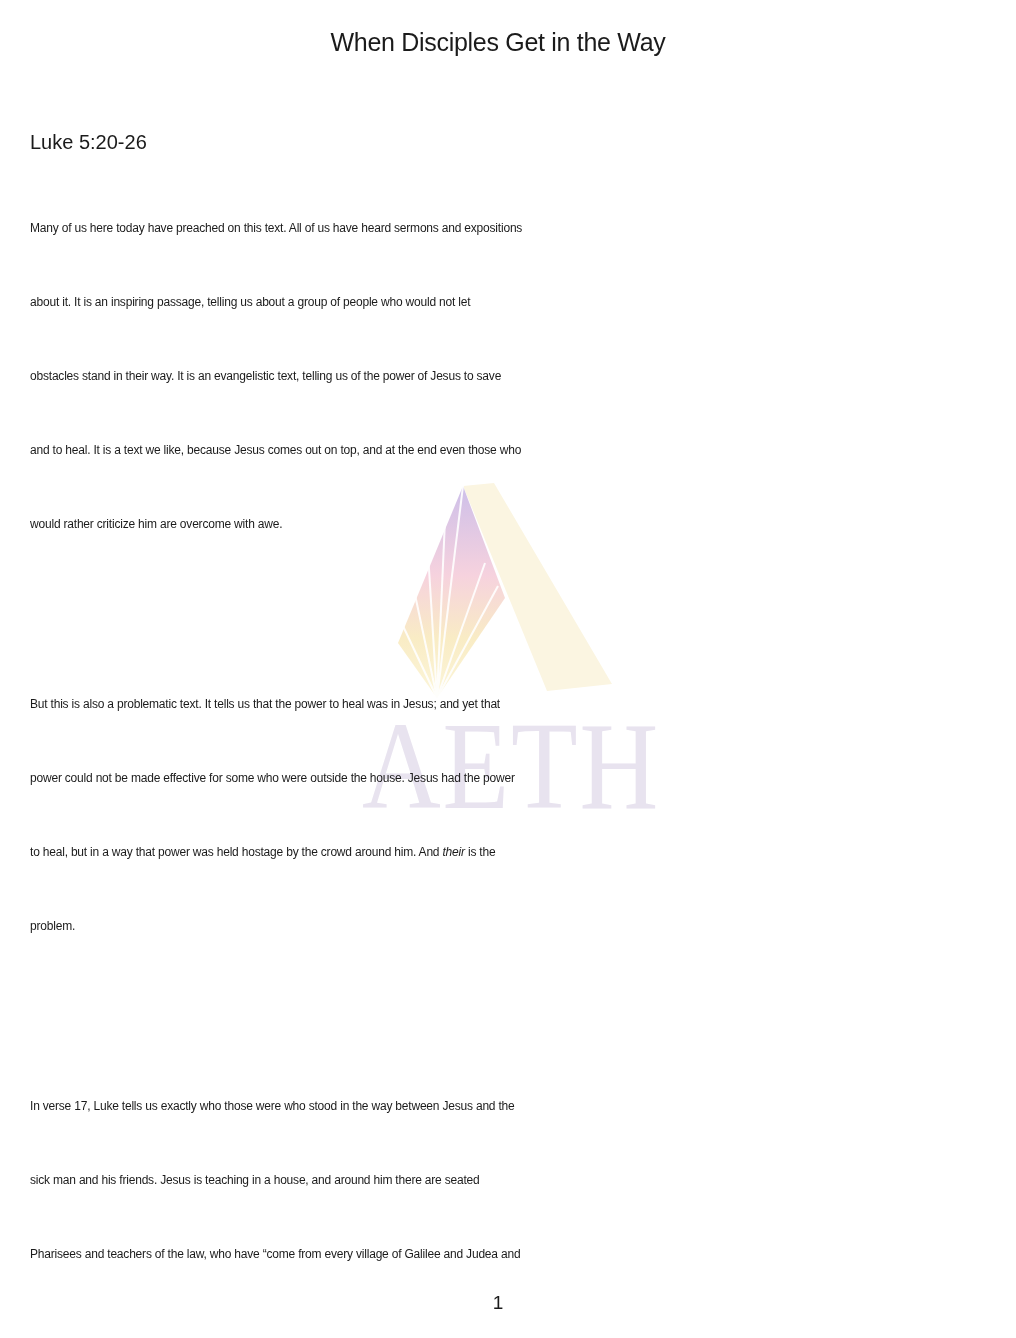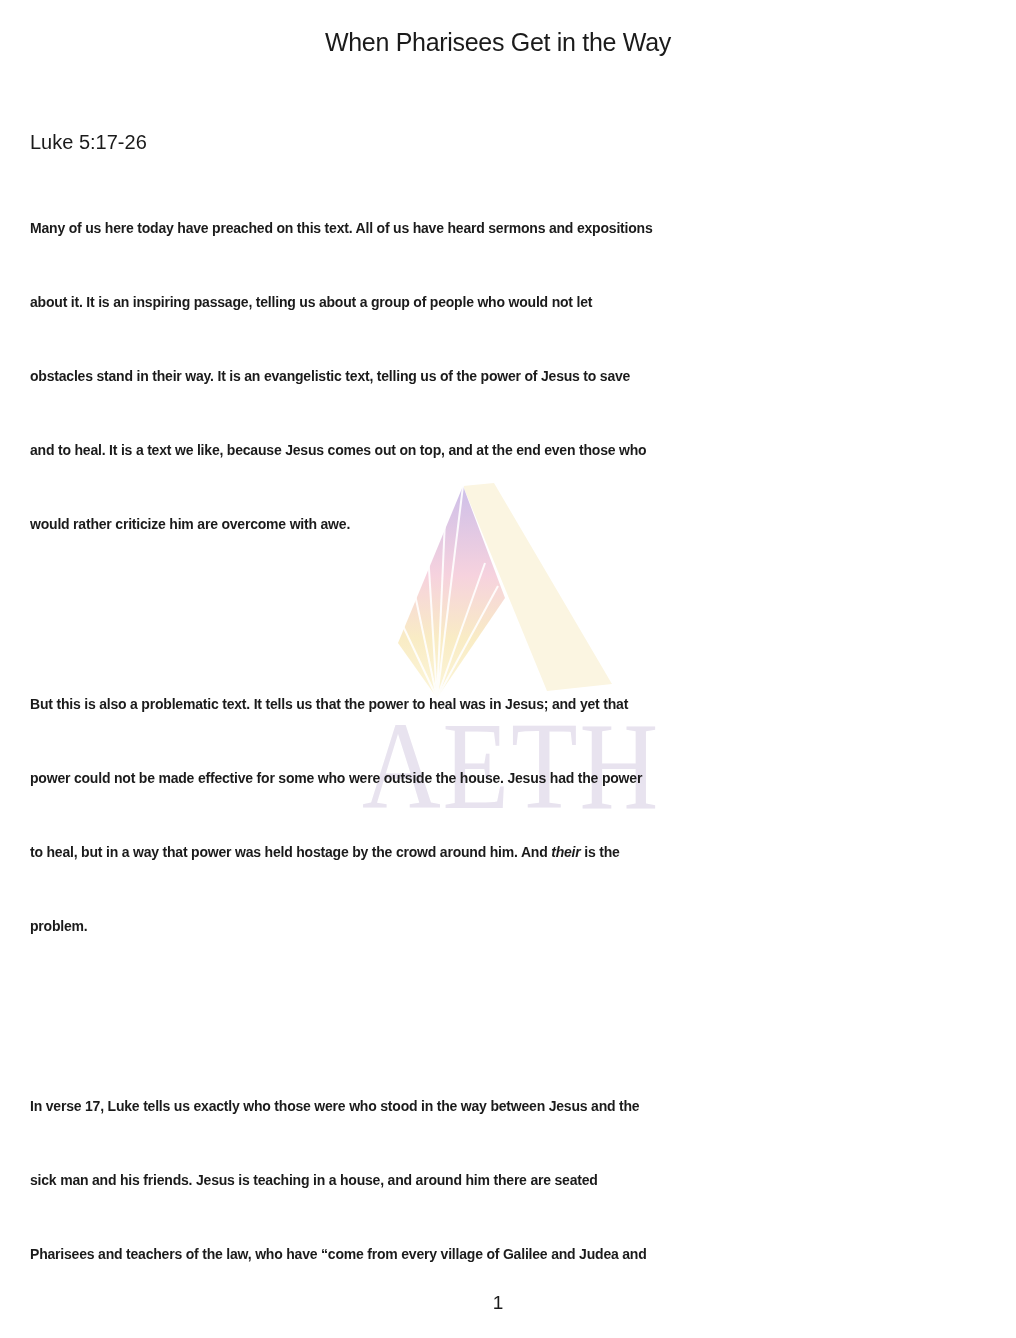--- a/index.html
+++ b/index.html
@@ -53,25 +53,24 @@
     letter-spacing: -0.3px;
   }
   .scripture {
     margin: 46px 0 0 0;
     font-size: 20px;
     line-height: 74px;
   }
   .paragraphs { margin-top: 12px; }
   .body-para {
     margin: 0;
-    font-size: 14px;
+    font-size: 12px;
     line-height: 74px;
     letter-spacing: -0.2px;
     white-space: pre-line;
-    font-weight: bold;
   }
   .body-para + .body-para { margin-top: 106px; }
   .italic { font-style: italic; }
   .page-number {
     position: absolute;
     left: 30px;
     right: 50px;
     top: 1290px;
     text-align: center;
     font-size: 19px;
@@ -105,23 +104,23 @@
       <line x1="47" y1="220" x2="24" y2="112"></line>
       <line x1="47" y1="220" x2="13" y2="148"></line>
       <line x1="47" y1="220" x2="95" y2="85"></line>
       <line x1="47" y1="220" x2="108" y2="108"></line>
     </g>
   </svg>
 
   <div class="watermark-text" style="color: rgb(232, 227, 239);">AETH</div>
 
   <div class="content">
-    <h1 class="doc-title">When Pharisees Get in the Way</h1>
+    <h1 class="doc-title">When Disciples Get in the Way</h1>
 
-    <p class="scripture">Luke 5:17-26</p>
+    <p class="scripture">Luke 5:20-26</p>
 
     <div class="paragraphs">
         <p class="body-para"><span>Many of us here today have preached on this text. All of us have heard sermons and expositions
 about it. It is an inspiring passage, telling us about a group of people who would not let
 obstacles stand in their way. It is an evangelistic text, telling us of the power of Jesus to save
 and to heal. It is a text we like, because Jesus comes out on top, and at the end even those who
 would rather criticize him are overcome with awe.</span></p>
         <p class="body-para"><span>But this is also a problematic text. It tells us that the power to heal was in Jesus; and yet that
 power could not be made effective for some who were outside the house. Jesus had the power
 to heal, but in a way that power was held hostage by the crowd around him. And </span><span class="italic">their</span><span> is the

